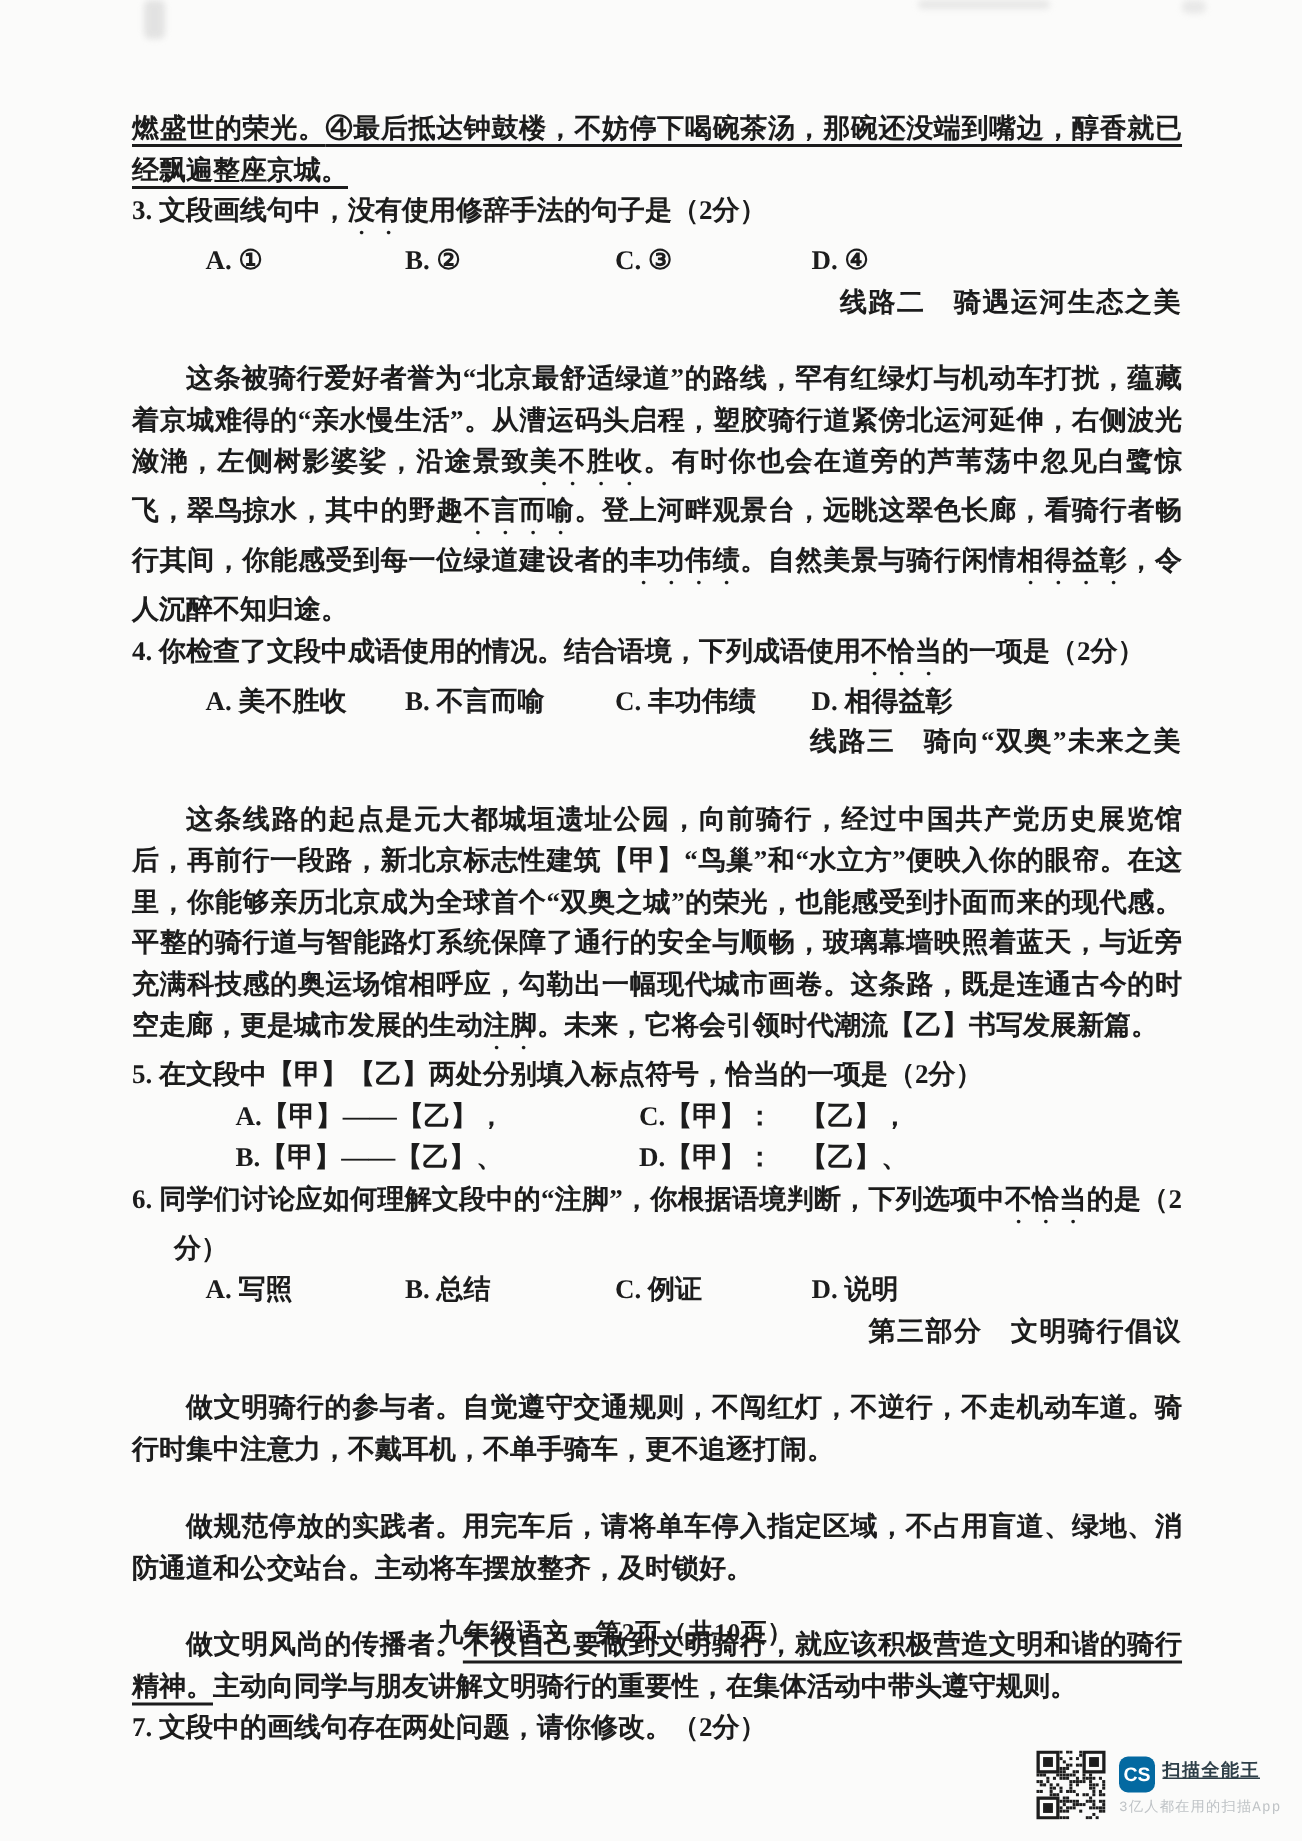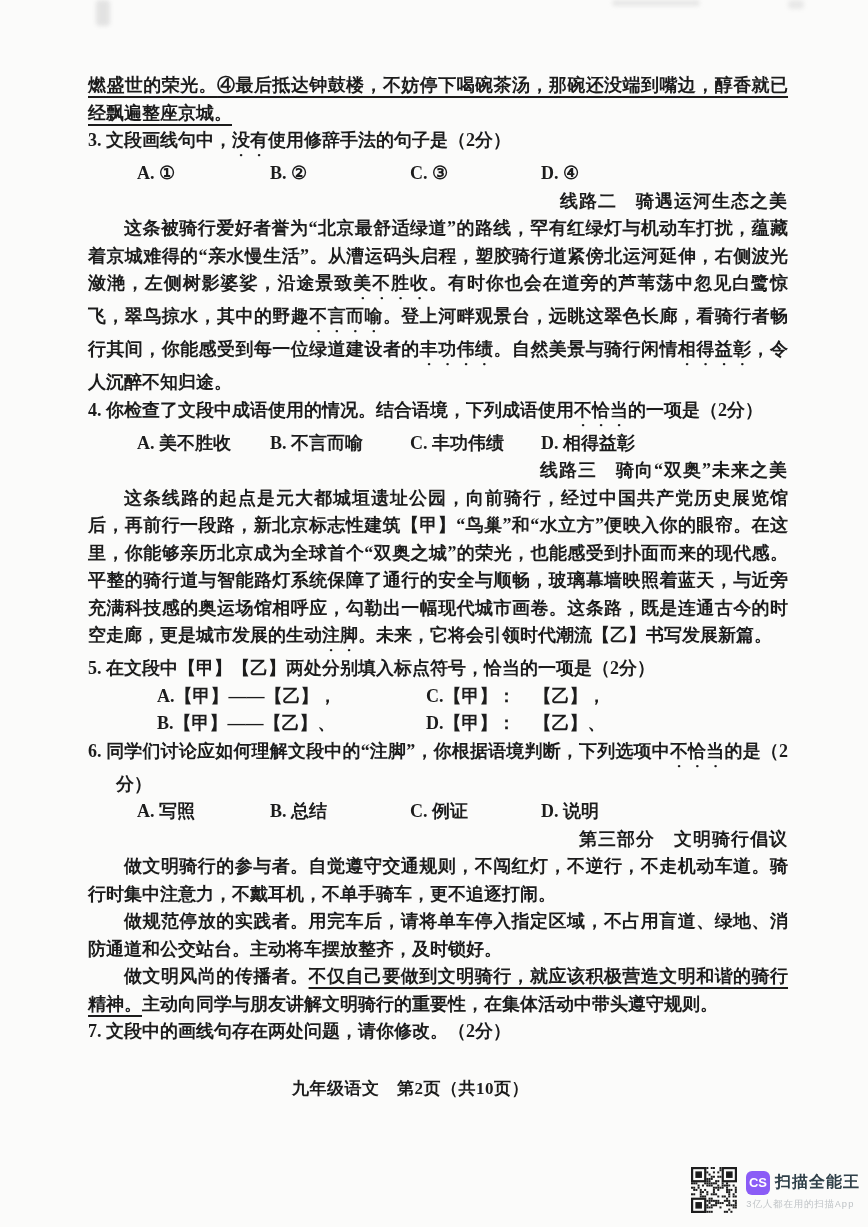--- a/index.html
+++ b/index.html
@@ -18,48 +18,48 @@
   .art2{left:612px;top:0;width:88px;height:6px;background:#d6d6d6;}
   .art3{left:788px;top:0;width:16px;height:9px;background:#d9d9d9;}
 
   .content{
     position:absolute;left:88px;top:72px;width:700px;
     font-size:18px;line-height:27.5px;font-weight:600;
     text-align:justify;
   }
   .content p{margin:0;}
   .para{text-align:justify;}
-  .para.indent{text-indent:2em;}
+  .para.indent{text-indent:2em;margin-top:24px;}
   .question{font-weight:700;padding-left:28px;text-indent:-28px;}
   .heading{text-align:right;font-weight:700;letter-spacing:1px;}
   .opts4{display:grid;grid-template-columns:133px 140px 131px auto;margin-left:49px;font-weight:700;}
   .opts2{display:grid;grid-template-columns:269px auto;margin-left:69px;font-weight:700;}
   .u{text-decoration:underline;text-underline-offset:5px;text-decoration-thickness:1.5px;}
   .em{
     -webkit-text-emphasis:filled dot;text-emphasis:filled dot;
     -webkit-text-emphasis-position:under right;text-emphasis-position:under right;
   }
 
   .footer{
     position:absolute;left:292px;top:1077px;
     font-size:17px;font-weight:700;letter-spacing:.5px;
   }
 
   .watermark{position:absolute;left:690px;top:1165px;width:172px;height:52px;}
   .qr{position:absolute;left:0;top:2px;width:48px;height:46px;}
   .cs-logo{
     position:absolute;left:56px;top:6px;width:24px;height:24px;
-    background:#8b5cf6;border-radius:6px;
+    background:#0369a1;border-radius:6px;
     color:#ffffff;font-family:"Liberation Sans","DejaVu Sans",sans-serif;
     font-weight:700;font-size:13px;line-height:24px;text-align:center;
   }
   .brand{
     position:absolute;left:85px;top:7px;
     color:#2e3f48;font-family:"Liberation Sans","DejaVu Sans",sans-serif;
-    font-weight:700;font-size:16px;letter-spacing:1px;white-space:nowrap;
+    font-weight:700;font-size:12px;letter-spacing:1px;white-space:nowrap;text-decoration:underline;
   }
   .tagline{
     position:absolute;left:56px;top:33px;
     color:#bfc3c6;font-family:Liberation Mono, monospace;
     font-size:9.5px;letter-spacing:.8px;white-space:nowrap;
   }
 </style>
 </head>
 <body>
 

